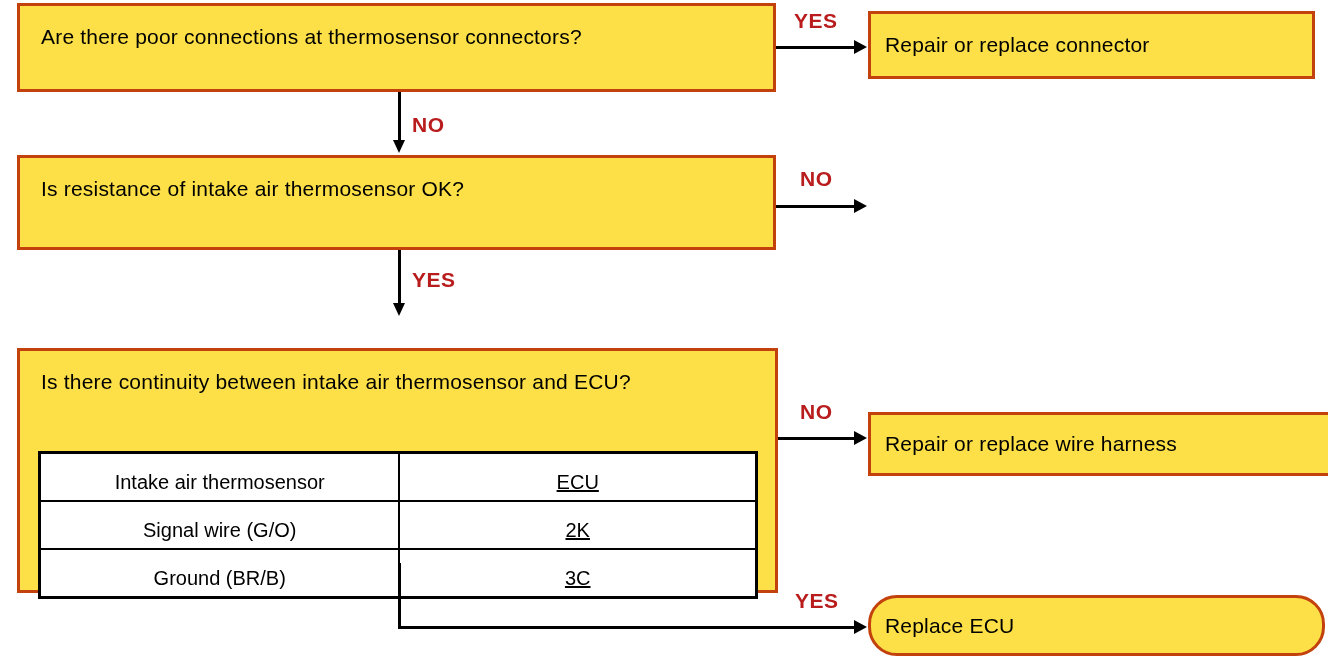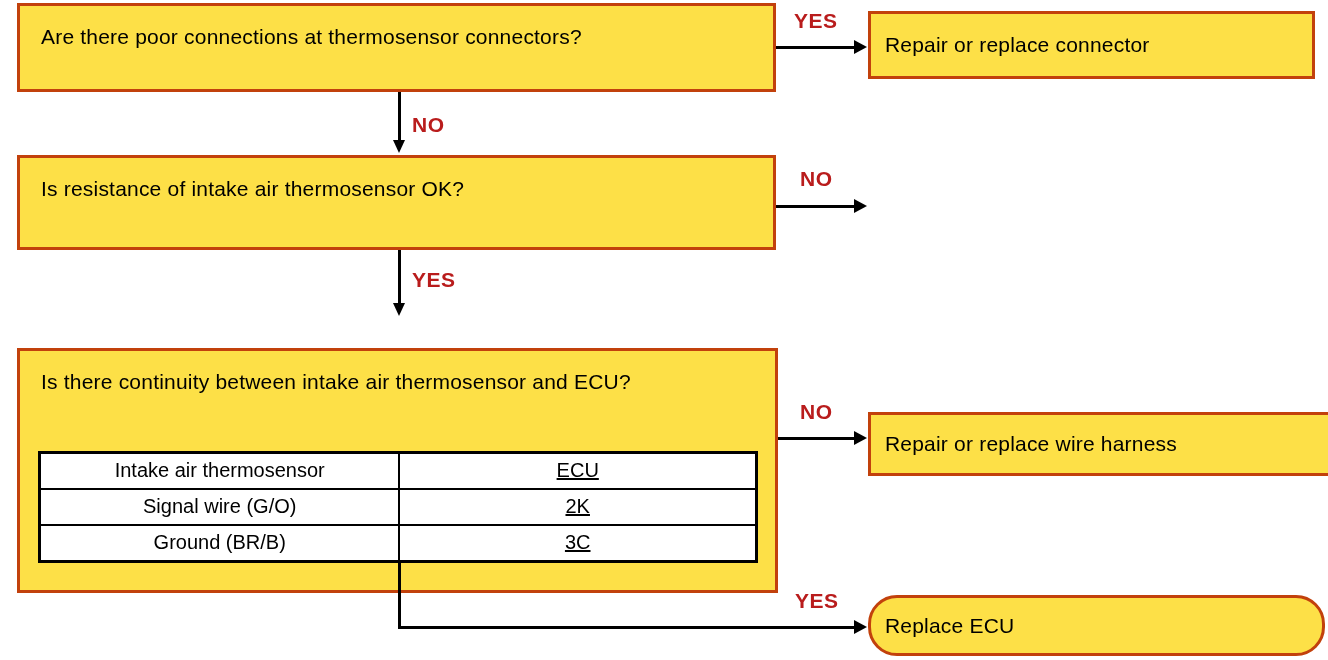--- a/index.html
+++ b/index.html
@@ -83,21 +83,21 @@
   .pin-table {
     position: absolute;
     border-collapse: collapse;
     border: 3px solid #000000;
     background: #ffffff;
   }
   .pin-table td {
     border: 2px solid #000000;
     font-size: 20px;
     text-align: center;
-    padding: 5px 4px 6px 4px;
+    padding: 17px 4px 6px 4px;
     color: #000000;
     font-family: "Liberation Sans", sans-serif;
   }
   .pin-table .col-left { width: 358px; }
   .pin-table .col-right { width: 358px; text-decoration: underline; }
 </style>
 </head>
 <body>
 
 <div id="flowchart">

